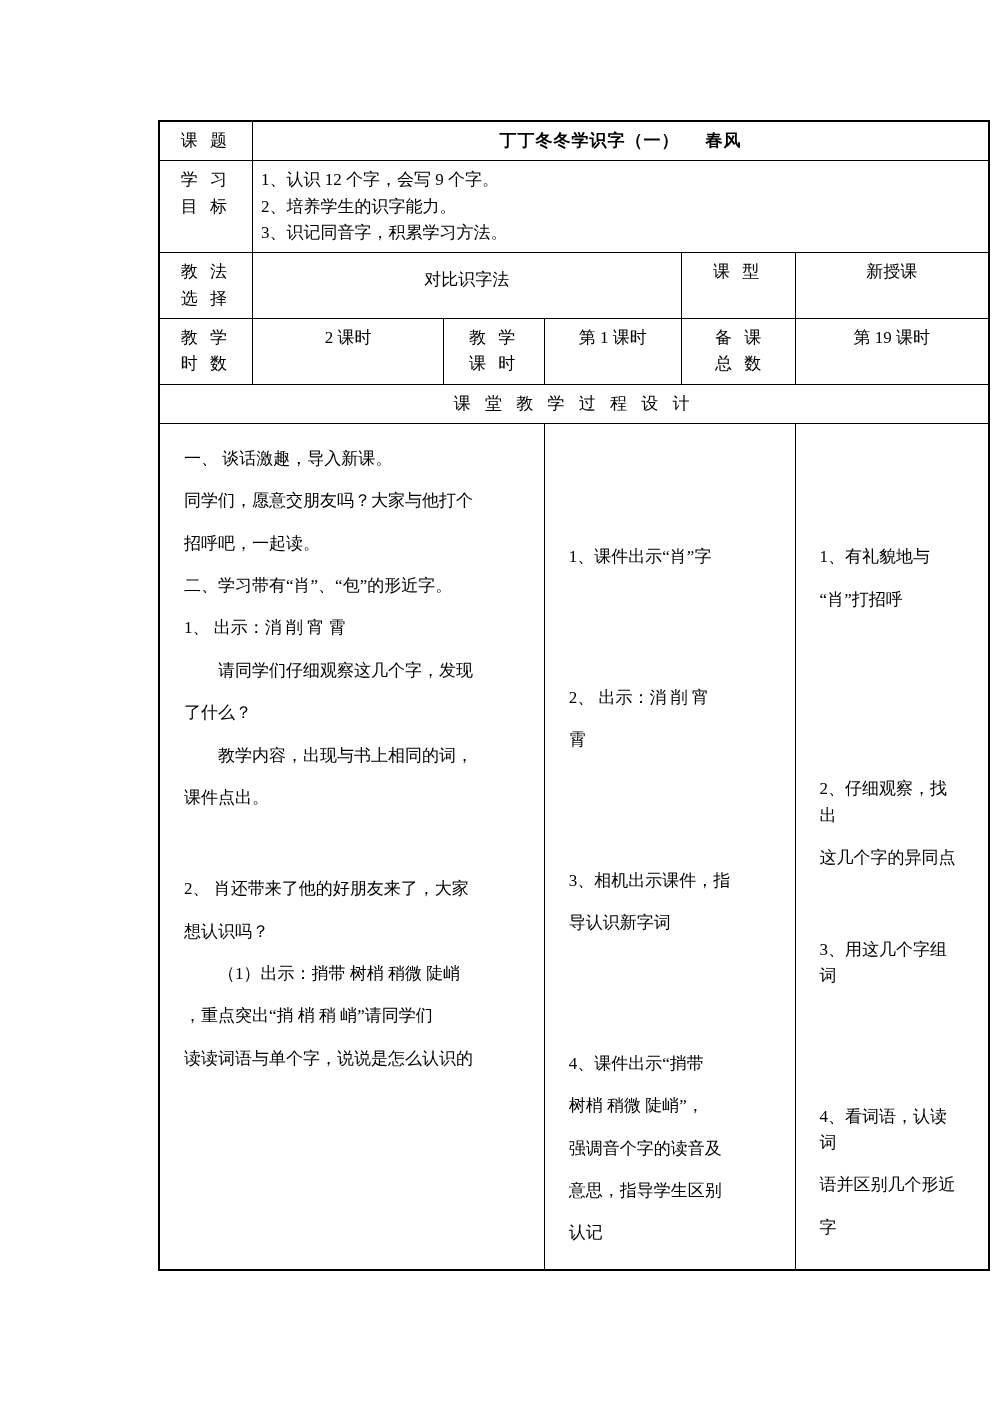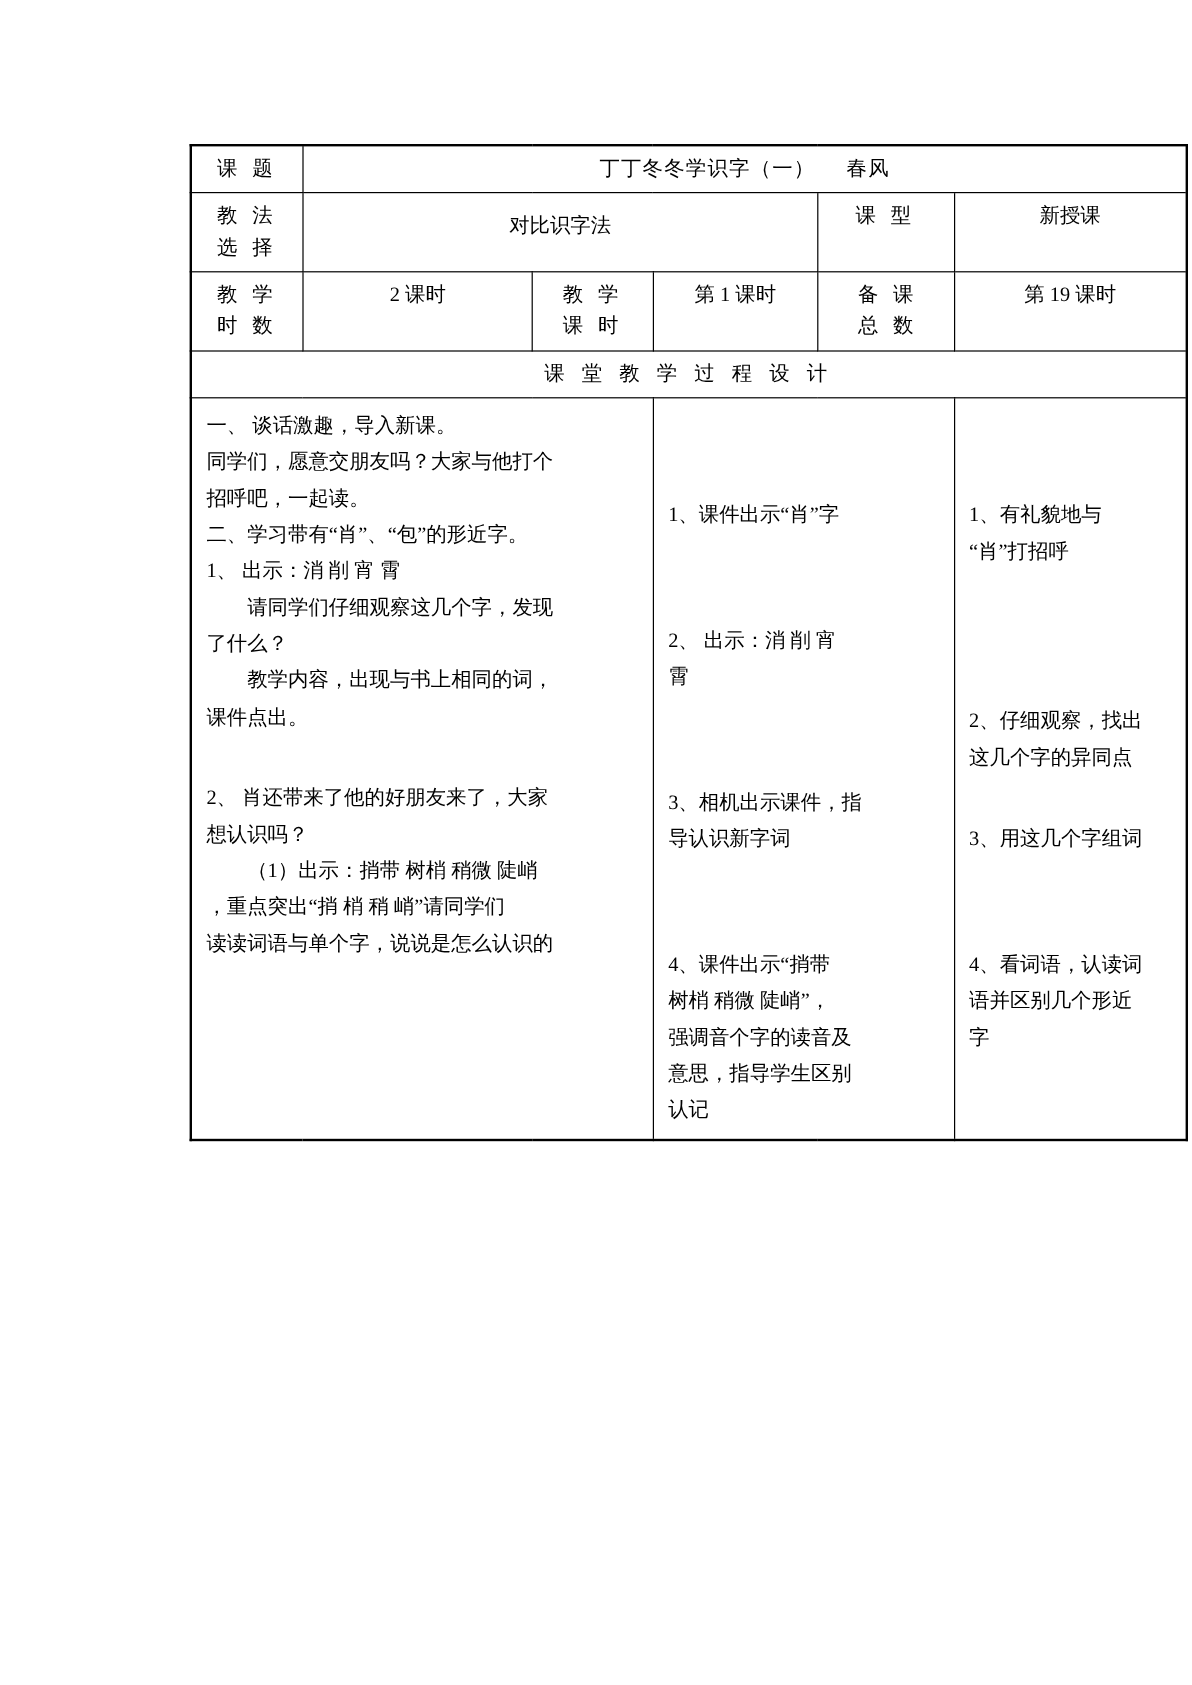--- a/index.html
+++ b/index.html
@@ -45,21 +45,21 @@
     padding-right: 0;
   }
   .label div { white-space: nowrap; }
   .center {
     text-align: center;
     vertical-align: middle;
   }
   .title-cell {
     text-align: center;
     vertical-align: middle;
-    font-weight: normal;
+    font-weight: bold;
     font-size: 19px;
     letter-spacing: 1px;
     padding: 10px 8px;
   }
   .title-cell .gap { display: inline-block; width: 26px; }
   .goal-cell {
     font-size: 17px;
     line-height: 1.75;
     padding: 10px 10px 12px 10px;
   }
@@ -83,21 +83,21 @@
     padding: 8px 0;
   }
   .body-cell {
     font-size: 17px;
     line-height: 1.95;
     padding: 8px 8px 10px 8px;
     height: 560px;
     vertical-align: top;
   }
   .body-cell p {
-    margin: 4px;
+    margin: 16px;
   }
   .body-cell p.indent { text-indent: 2em; }
   .body-cell p.blank { height: 1.95em; }
 </style>
 </head>
 <body>
 
 <div class="page">
   <table class="lesson outer">
     <colgroup>
@@ -110,20 +110,31 @@
     </colgroup>
 
     <tbody>
         <tr>
       <td class="label">课 题</td>
       <td class="title-cell" colspan="5">
         <span>丁丁冬冬学识字（一）</span><span class="gap"></span><span>春风</span>
       </td>
     </tr>
 
+    <tr>
+      <td class="label">
+        <div>学 习</div>
+        <div>目 标</div>
+      </td>
+      <td class="goal-cell" colspan="5">
+        <div>1、认识 12 个字，会写 9 个字。</div>
+        <div>2、培养学生的识字能力。</div>
+        <div>3、识记同音字，积累学习方法。</div>
+      </td>
+    </tr>
 
 
     <tr>
       <td class="label">
         <div>教 法</div>
         <div>选 择</div>
       </td>
       <td class="center" colspan="3" style="padding:14px 0;">对比识字法</td>
       <td class="center label" style="letter-spacing:4px;width:100px;">课 型</td>
       <td class="center">新授课</td>

